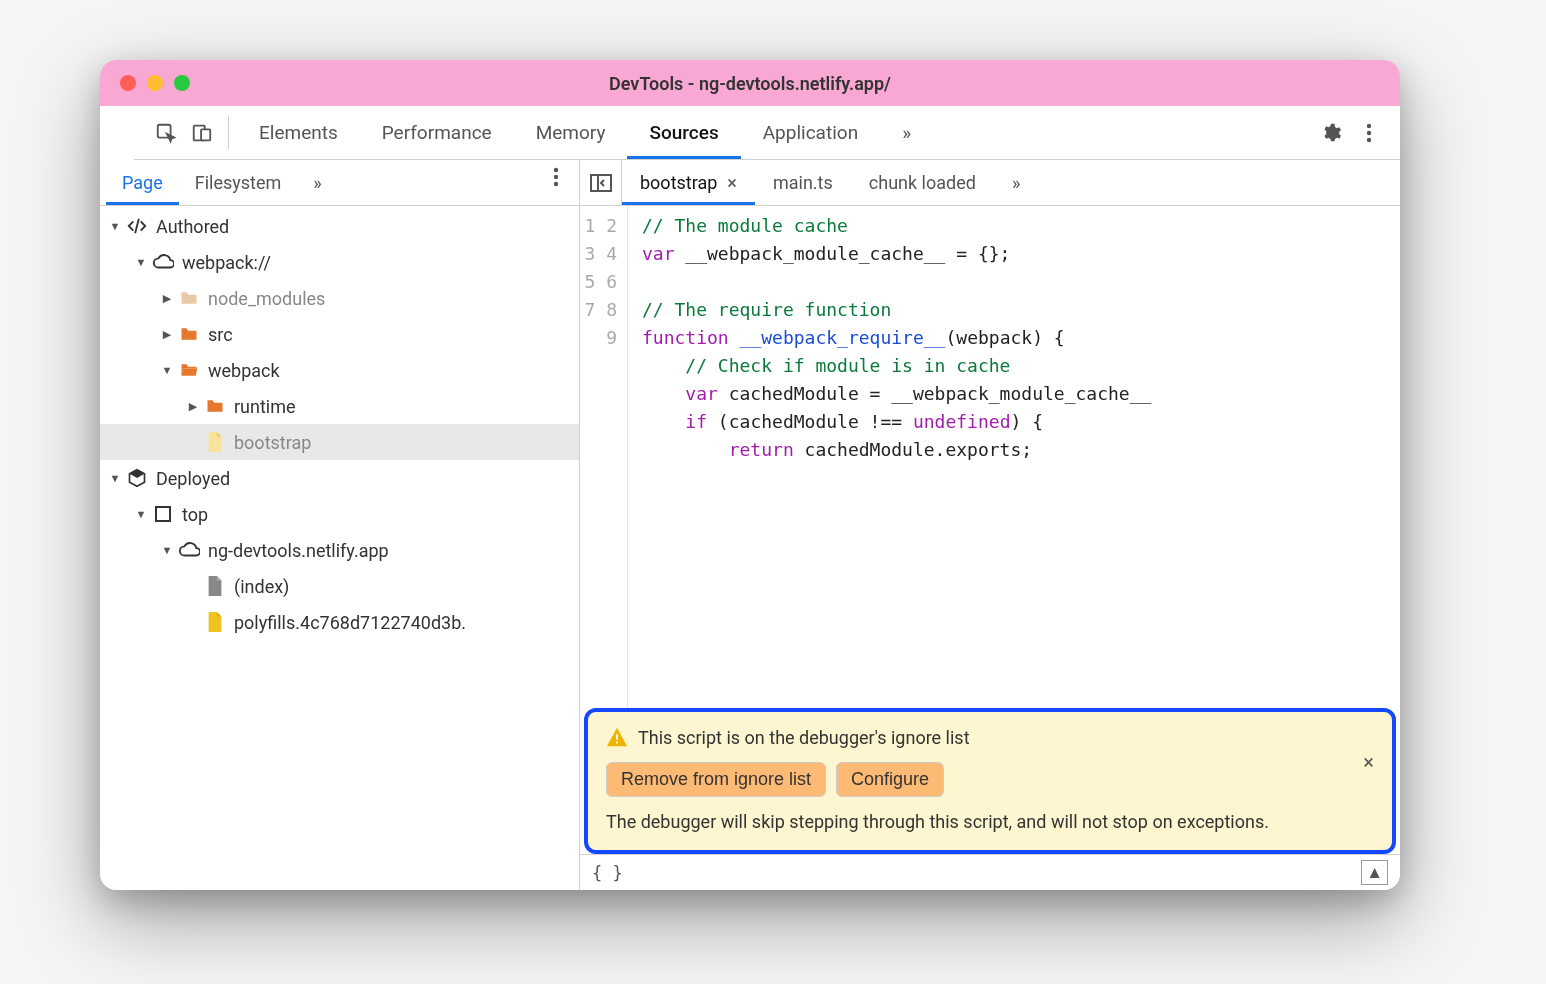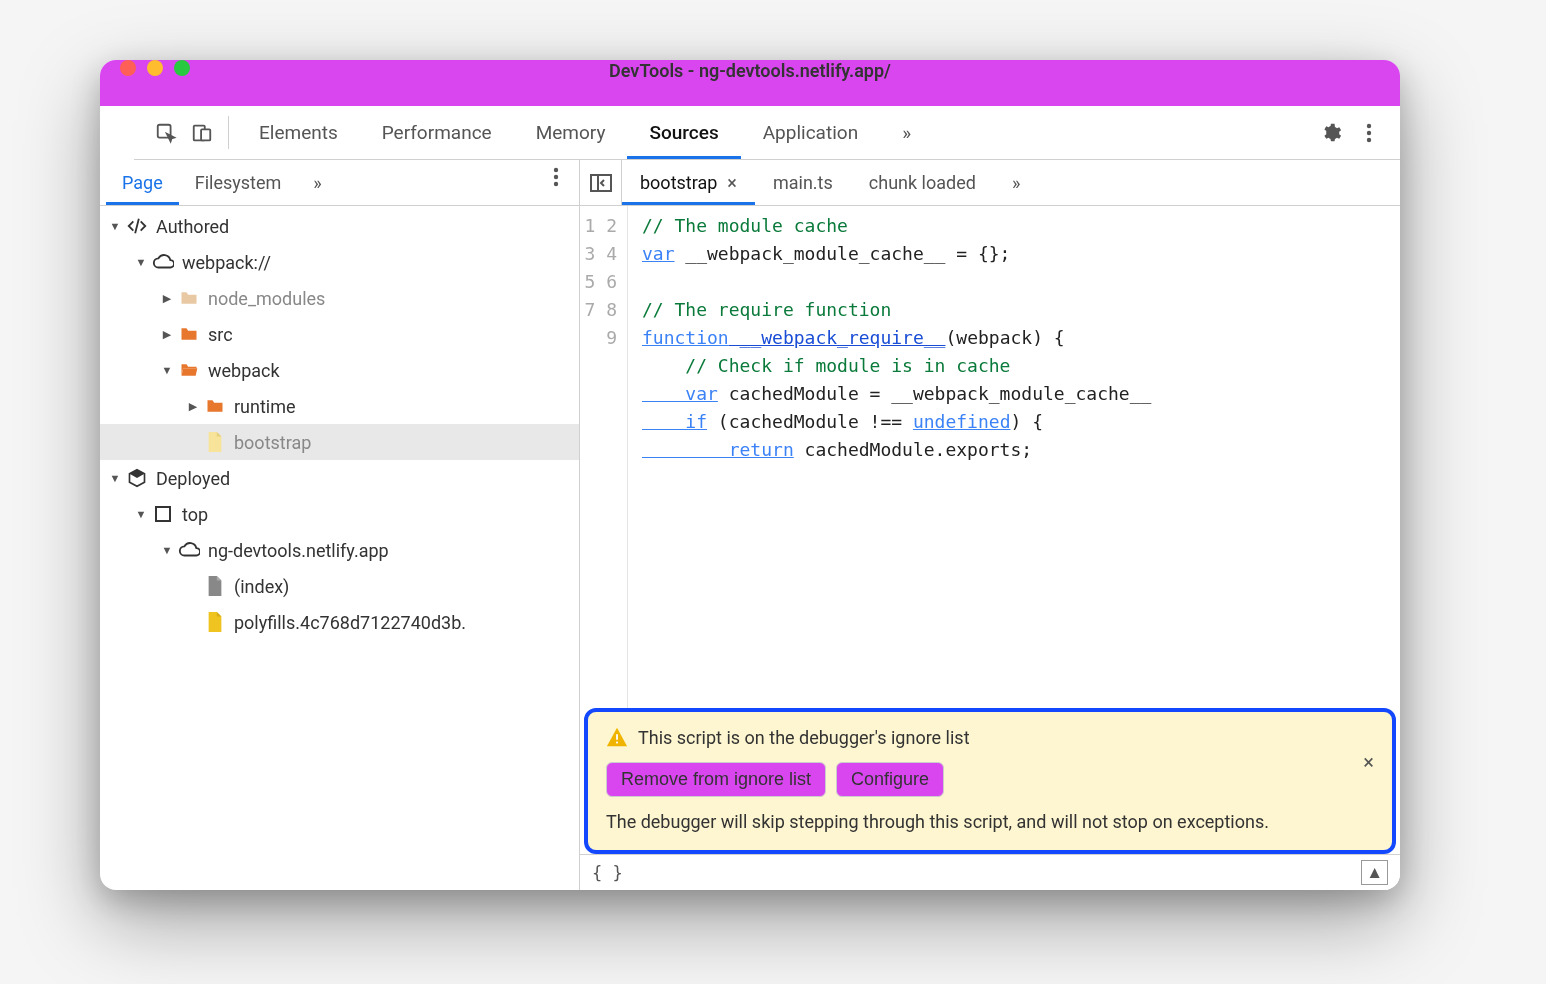--- a/index.html
+++ b/index.html
@@ -18,22 +18,23 @@
   height: 830px;
   background: #fff;
   border-radius: 16px;
   box-shadow: 0 30px 80px rgba(0,0,0,0.35), 0 10px 30px rgba(0,0,0,0.2);
   overflow: hidden;
   display: flex;
   flex-direction: column;
 }
 .titlebar {
   height: 46px;
-  background: #d946ef;
+  background: #f9a8d4;
   display: flex;
+  align-items: center;
   padding: 0 20px;
   position: relative;
 }
 .traffic-lights { display: flex; gap: 11px; }
 .light { width: 16px; height: 16px; border-radius: 50%; }
 .light.red { background: #ff5f57; }
 .light.yellow { background: #febc2e; }
 .light.green { background: #28c840; }
 .title-text {
   position: absolute;
@@ -88,32 +89,32 @@
 .editor { flex:1; display:flex; flex-direction:column; min-width:0; position:relative; }
 .editor-tabs { height:46px; border-bottom:1px solid #d0d0d0; display:flex; align-items:stretch; }
 .ed-tool { width:42px; display:flex; align-items:center; justify-content:center; color:#555; border-right:1px solid #d0d0d0; cursor:pointer; }
 .ed-tab { padding:0 18px; display:flex; align-items:center; gap:10px; font-size:18px; color:#555; cursor:pointer; }
 .ed-tab.active { color:#111; box-shadow: inset 0 -3px 0 #1a73e8; }
 .ed-tab .close { font-size:18px; color:#555; }
 .code-area { flex:1; display:flex; font-family: Menlo, Consolas, monospace; font-size:18px; line-height:28px; overflow:hidden; position:relative; }
 .gutter { width:48px; text-align:right; padding:6px 10px 6px 0; color:#aaa; border-right:1px solid #e5e5e5; background:#fff; }
 .code { flex:1; padding:6px 0 6px 14px; white-space:pre; overflow:hidden; color:#222; }
 .tok-c { color:#0a7a3a; } 
-.tok-k { color:#3b82f6;text-decoration:underline; } 
-.tok-f { color:#1a4dd6;text-decoration:underline; } 
+.tok-k { color:#a21caf; } 
+.tok-f { color:#1a4dd6; } 
 
 .info-banner {
   position:absolute; bottom:36px; left:4px; right:4px;
   background:#fdf6d0; border: 4px solid #1448ff; border-radius:12px;
   padding: 14px 18px 18px 18px; font-size:18px; color:#333;
 }
 .info-banner .row1 { display:flex; align-items:center; gap:10px; }
 .info-banner .close-x { position:absolute; top:38px; right:18px; color:#555; cursor:pointer; font-size:20px; }
 .btn {
-  background:#d946ef; border:1px solid #ccc; border-radius:6px; padding:6px 14px;
+  background:#fdba74; border:1px solid #ccc; border-radius:6px; padding:6px 14px;
   font-size:18px; color:#333; cursor:pointer;
 }
 .btn-row { display:flex; gap:10px; margin:14px 0; }
 .status-bar {
   height:36px; border-top:1px solid #d0d0d0; display:flex; align-items:center;
   padding:0 12px; font-size:17px; color:#555; gap:12px; background:#fff;
   position:absolute; bottom:0; left:0; right:0;
 }
 .status-bar .spacer { flex:1; }
 .link-u { text-decoration: underline; }

